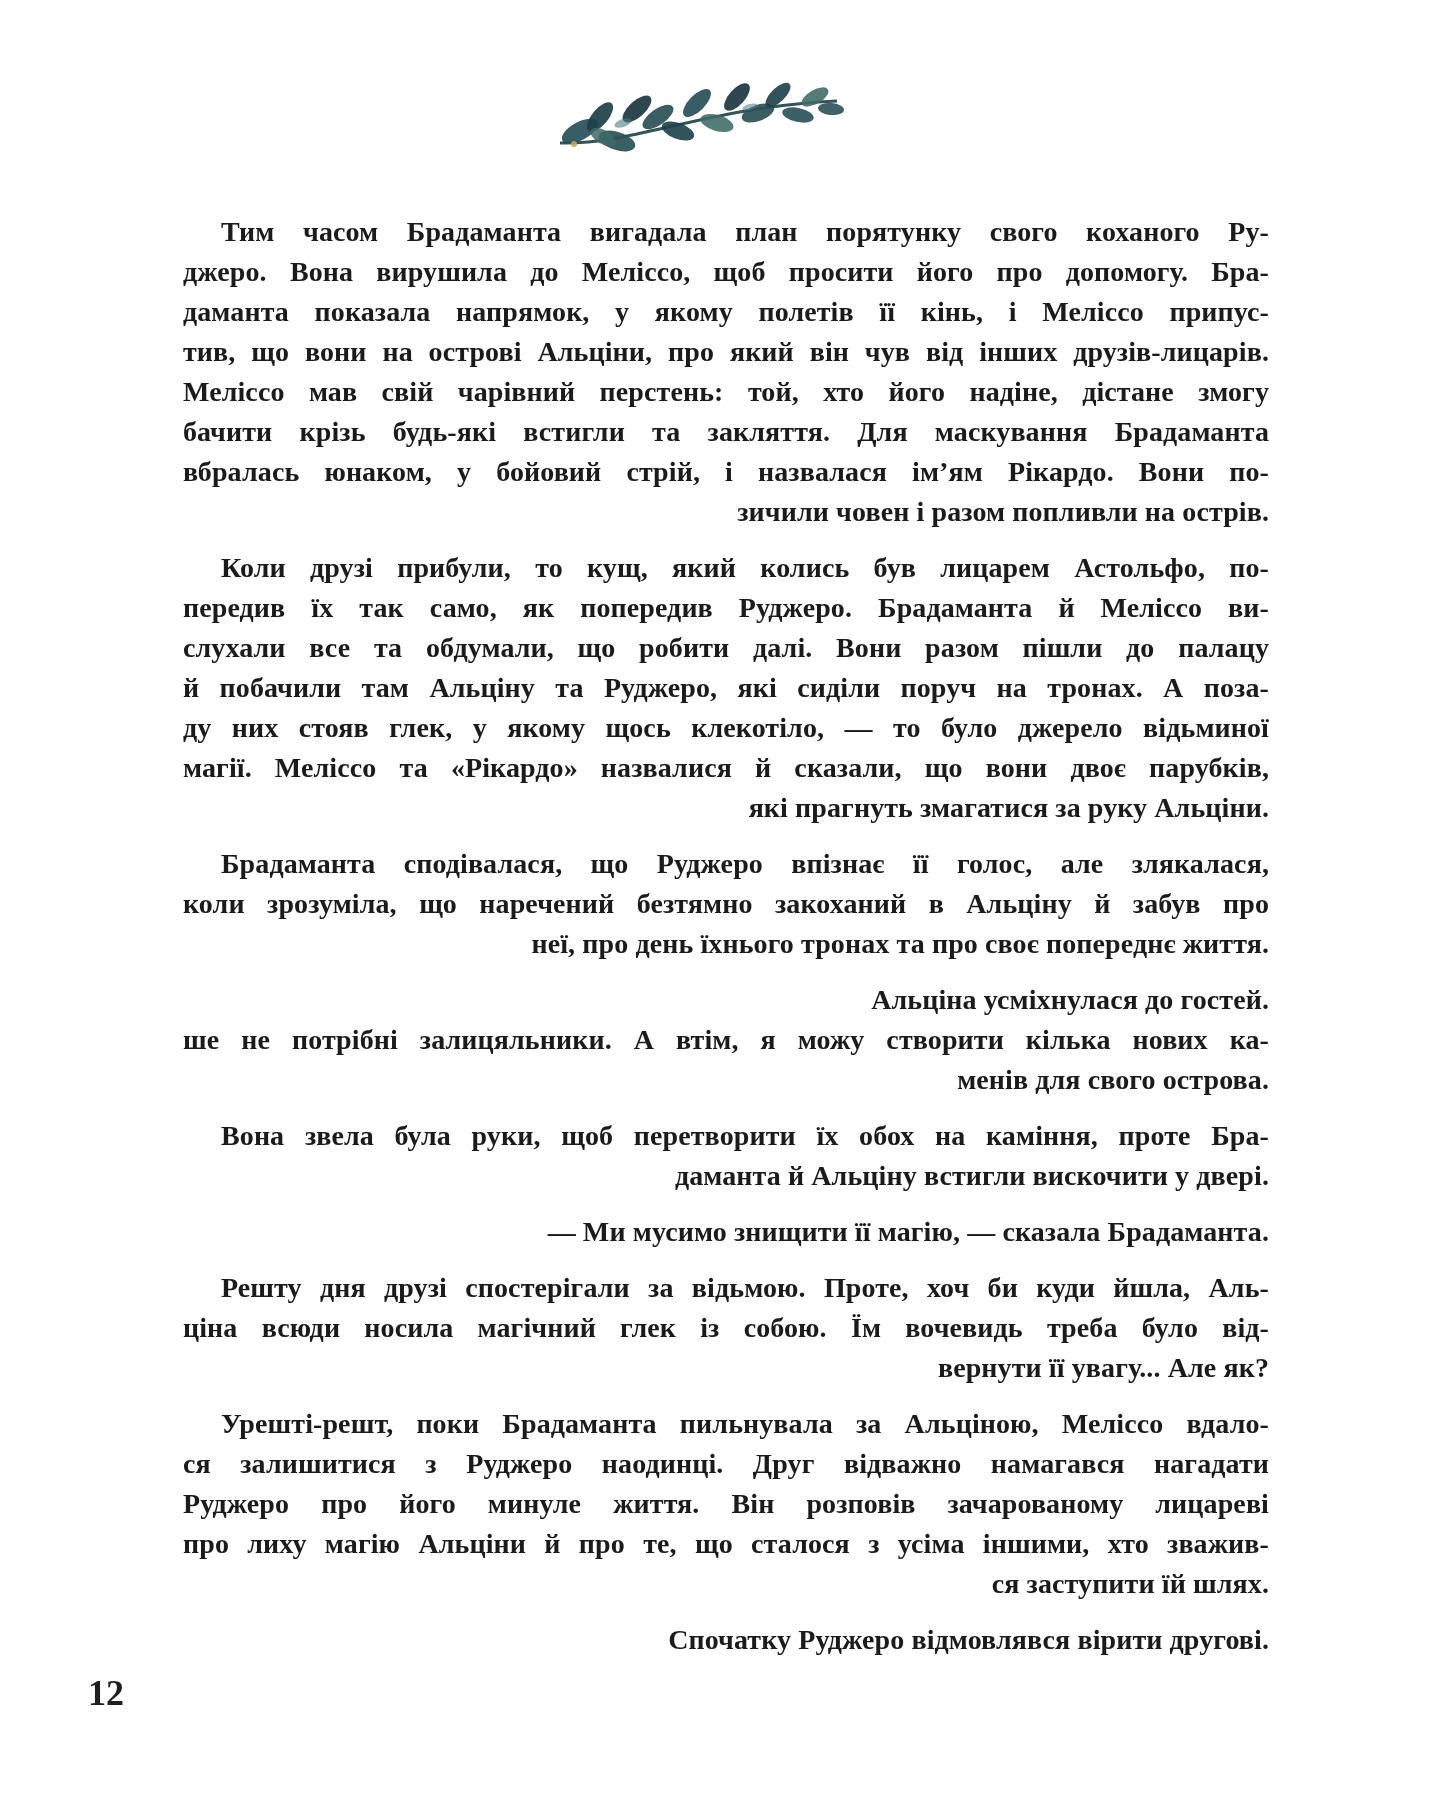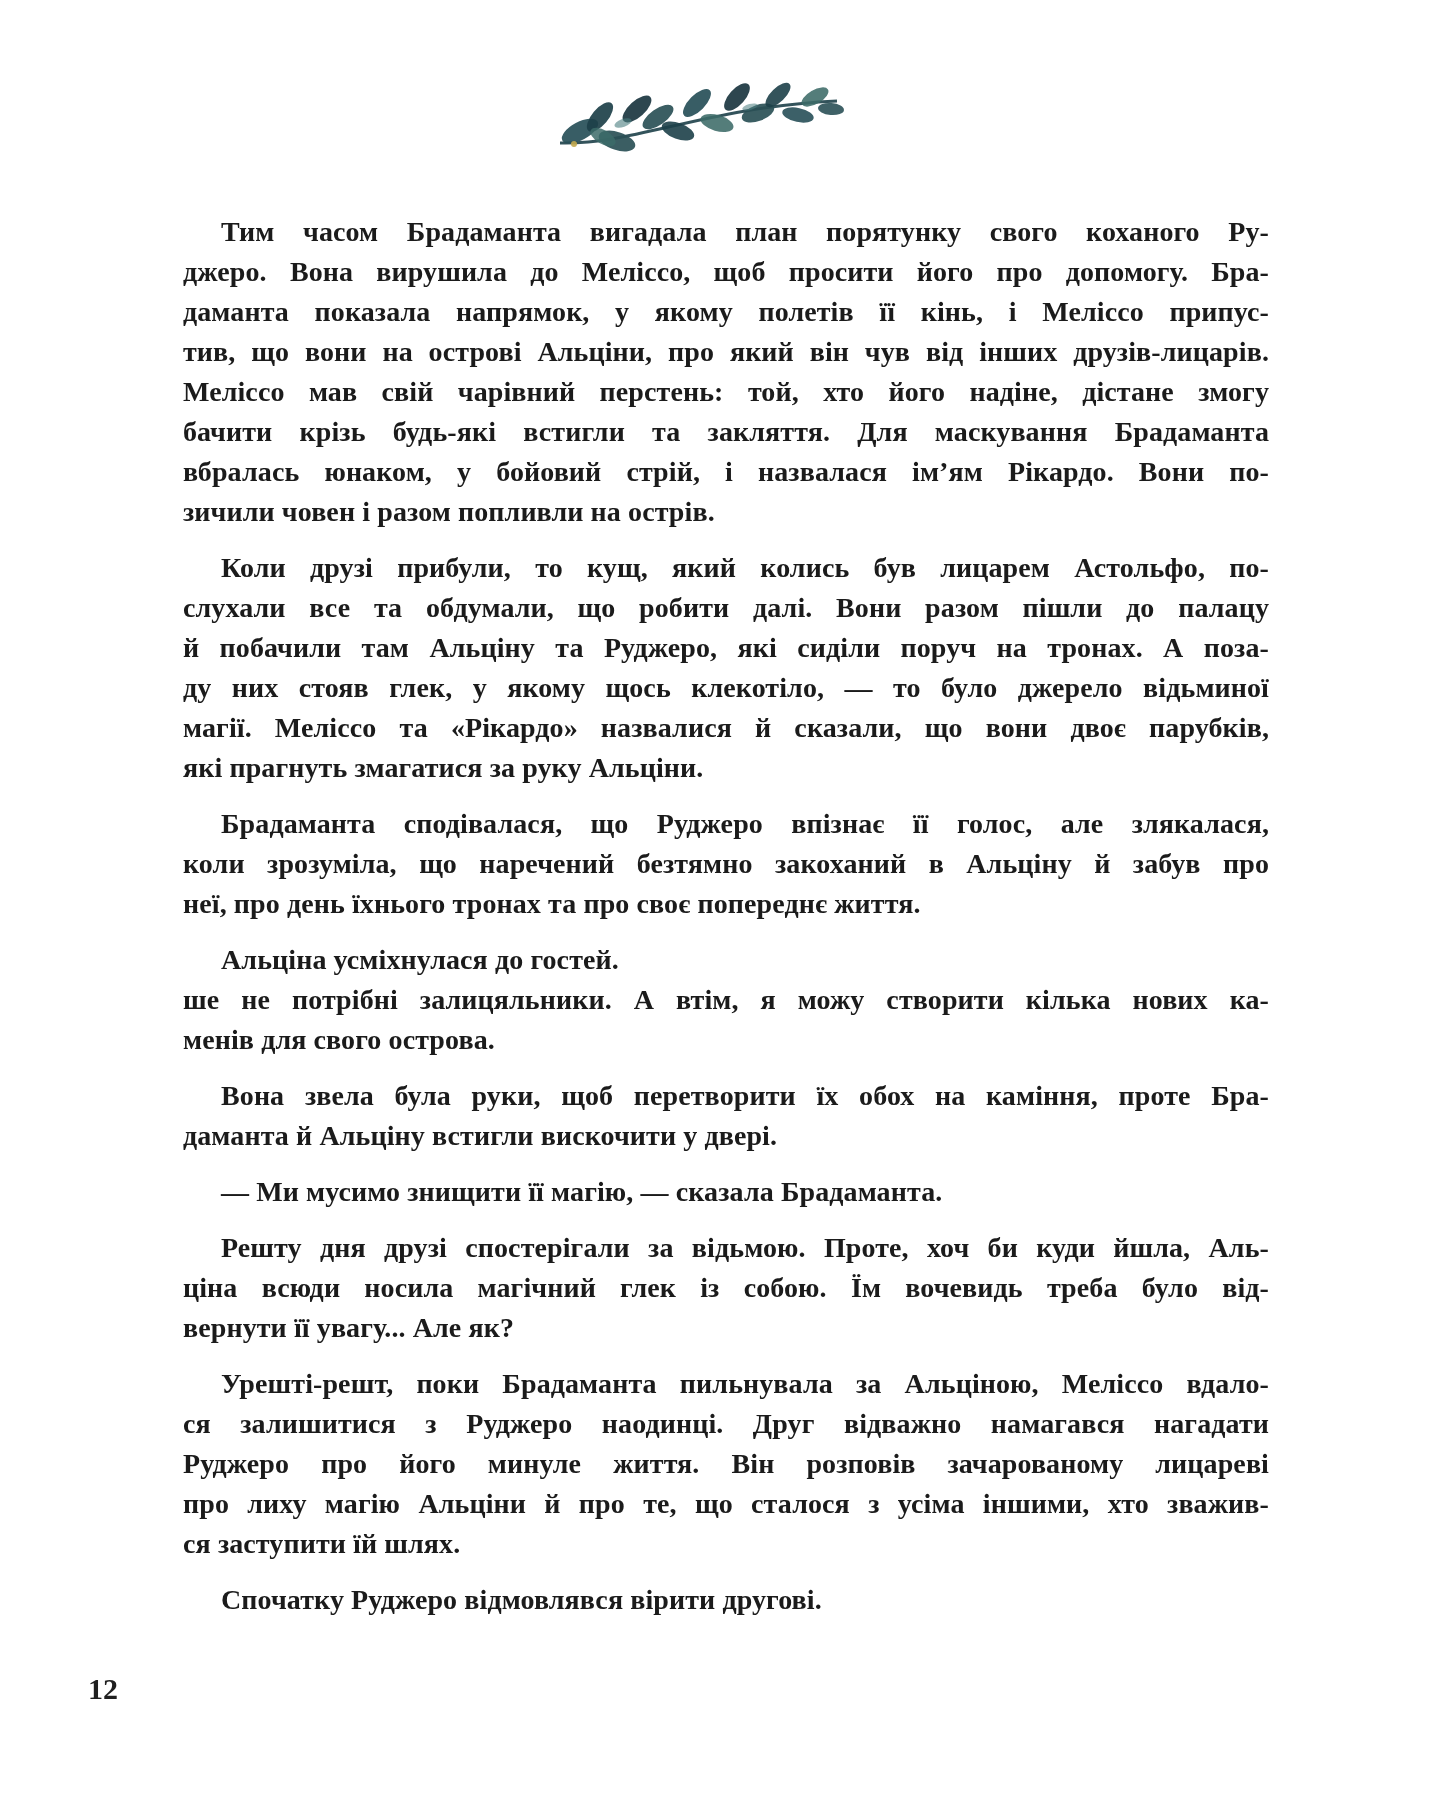--- a/index.html
+++ b/index.html
@@ -24,36 +24,36 @@
     top: 196px;
     width: 1086px;
     color: #1b1b1b;
     font-size: 28px;
     font-weight: bold;
     line-height: 40px;
     letter-spacing: 0.1px;
   }
   .paragraph { margin: 0; }
   .line {
-    text-align: left;
+    text-align: right;
     white-space: normal;
     height: 40px;
     overflow: hidden;
   }
   .line.just {
     text-align: justify;
     text-align-last: justify;
   }
   .line.first { padding-left: 38px; margin-top: 16px; }
   .page-number {
     position: absolute;
     left: 88px;
     top: 1672px;
     color: #1f1f1f;
-    font-size: 30px;
+    font-size: 36px;
     font-weight: bold;
     font-family: "Liberation Serif", "DejaVu Serif", serif;
   }
 </style>
 </head>
 <body>
 
 <div class="page">
 
   <svg class="ornament" viewBox="0 0 300 120" xmlns="http://www.w3.org/2000/svg" aria-hidden="true">
@@ -92,20 +92,21 @@
         <div class="line just">джеро. Вона вирушила до Меліссо, щоб просити його про допомогу. Бра-</div>
         <div class="line just">даманта показала напрямок, у якому полетів її кінь, і Меліссо припус-</div>
         <div class="line just">тив, що вони на острові Альціни, про який він чув від інших друзів-лицарів.</div>
         <div class="line just">Меліссо мав свій чарівний перстень: той, хто його надіне, дістане змогу</div>
         <div class="line just">бачити крізь будь-які встигли та закляття. Для маскування Брадаманта</div>
         <div class="line just">вбралась юнаком, у бойовий стрій, і назвалася ім’ям Рікардо. Вони по-</div>
         <div class="line">зичили човен і разом попливли на острів.</div>
       </div>
       <div class="paragraph">
         <div class="line just first">Коли друзі прибули, то кущ, який колись був лицарем Астольфо, по-</div>
+        <div class="line just">передив їх так само, як попередив Руджеро. Брадаманта й Меліссо ви-</div>
         <div class="line just">слухали все та обдумали, що робити далі. Вони разом пішли до палацу</div>
         <div class="line just">й побачили там Альціну та Руджеро, які сиділи поруч на тронах. А поза-</div>
         <div class="line just">ду них стояв глек, у якому щось клекотіло, — то було джерело відьминої</div>
         <div class="line just">магії. Меліссо та «Рікардо» назвалися й сказали, що вони двоє парубків,</div>
         <div class="line">які прагнуть змагатися за руку Альціни.</div>
       </div>
       <div class="paragraph">
         <div class="line just first">Брадаманта сподівалася, що Руджеро впізнає її голос, але злякалася,</div>
         <div class="line just">коли зрозуміла, що наречений безтямно закоханий в Альціну й забув про</div>
         <div class="line">неї, про день їхнього тронах та про своє попереднє життя.</div>

